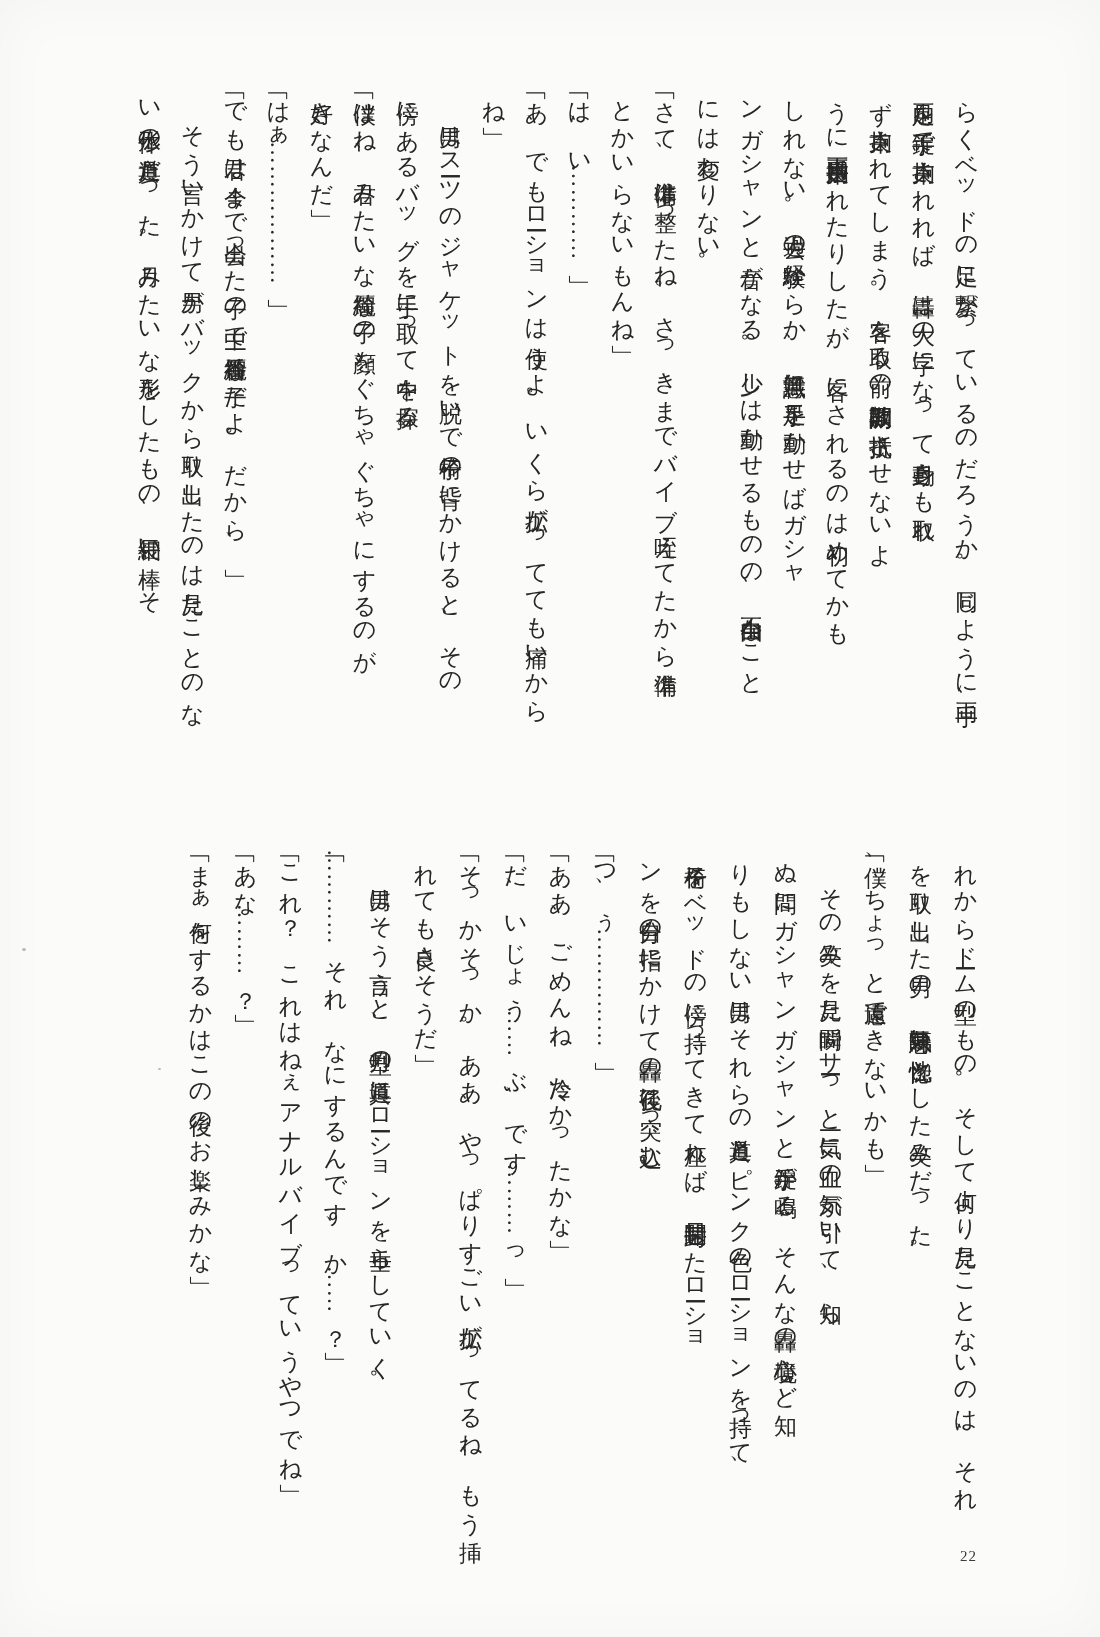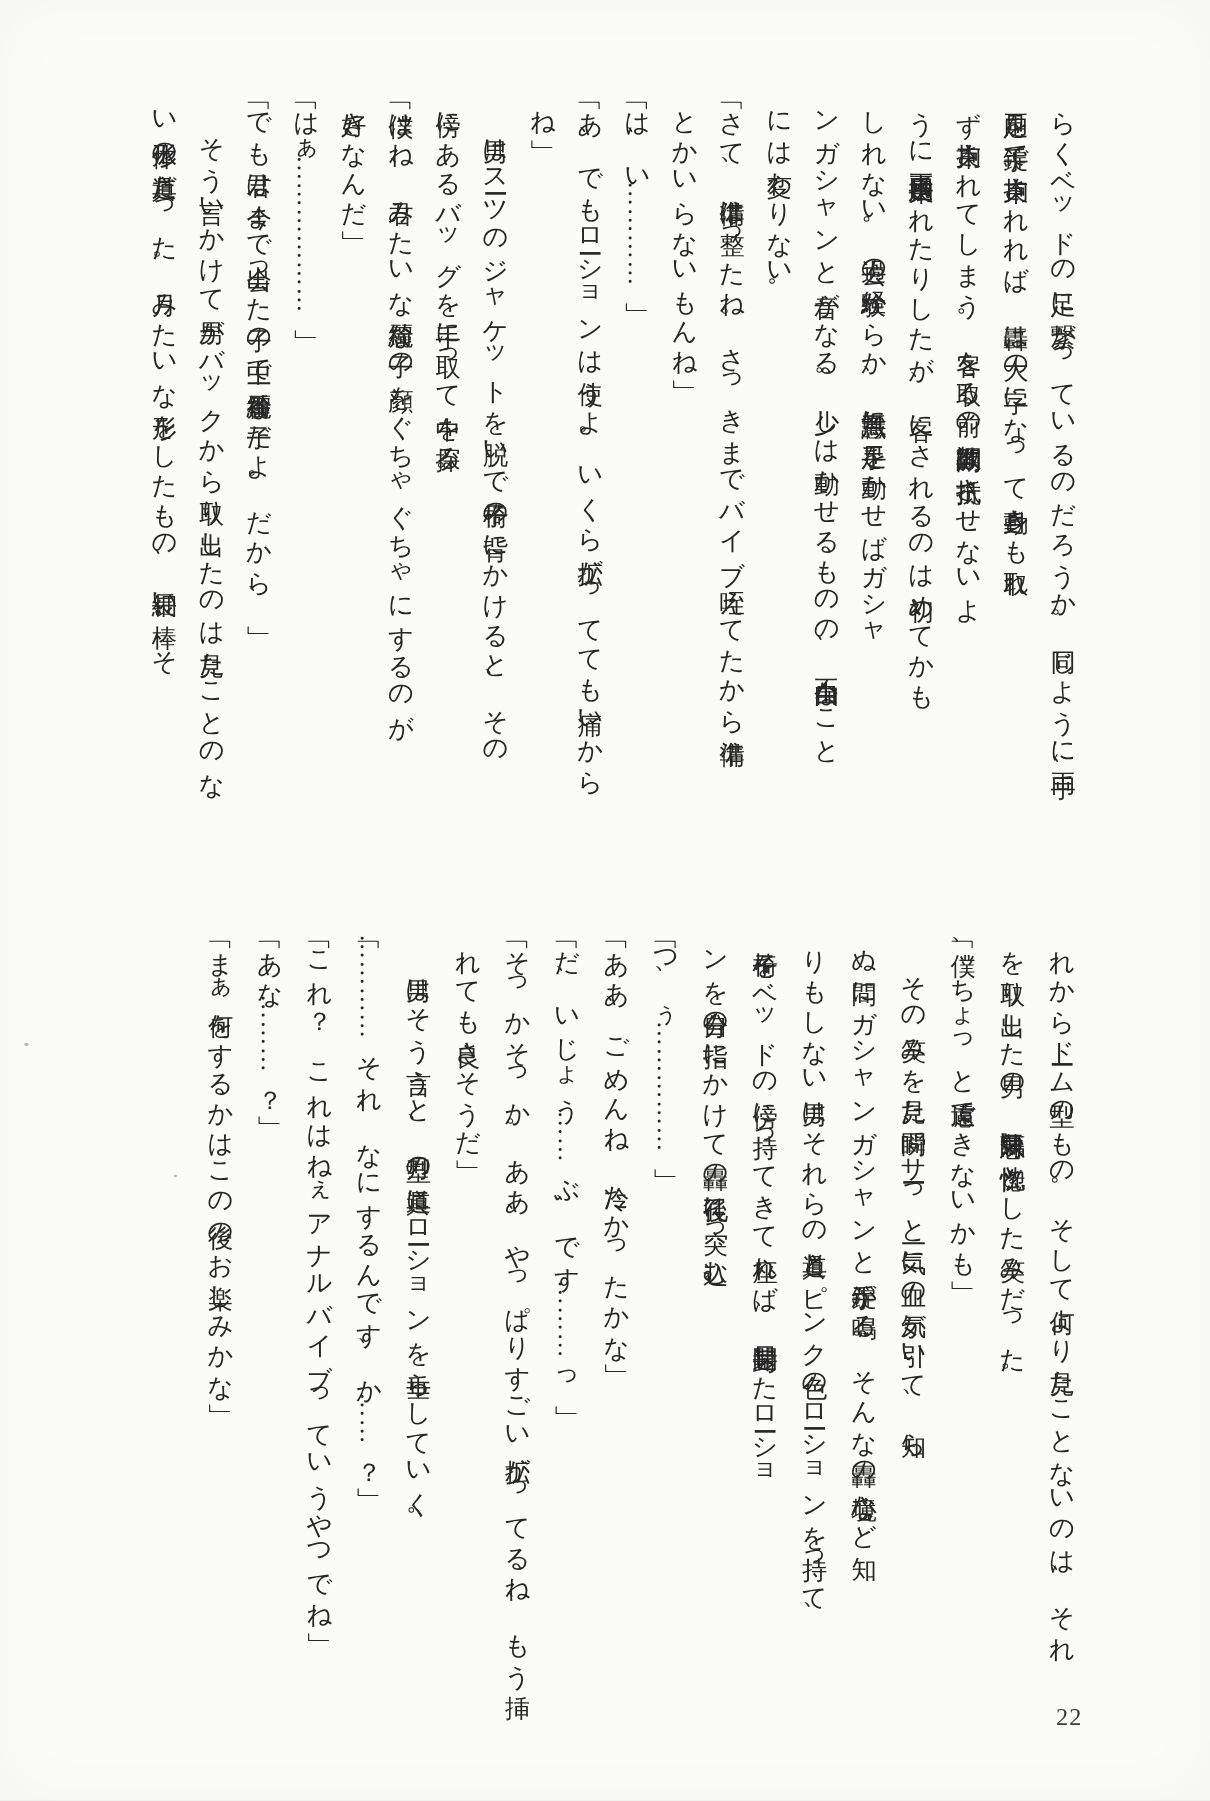--- a/index.html
+++ b/index.html
@@ -32,21 +32,21 @@
   }
   #top-block { top: 85px; right: 112px; height: 695px; }
   #top-block p { line-height: 43px; }
   #bottom-block { top: 848px; right: 112px; height: 695px; }
   #bottom-block p { line-height: 45px; }
   .page-number {
     position: absolute;
     left: 960px;
     top: 1548px;
     font-family: "Liberation Serif", "DejaVu Serif", serif;
-    font-size: 22px;
+    font-size: 15px;
     color: #3a3a3a;
     letter-spacing: 1px;
   }
   
   .speck {
     position: absolute;
     background: #b9b9b4;
     border-radius: 50%;
   }
   .speck.s1 { left: 22px; top: 948px; width: 4px; height: 3px; }

